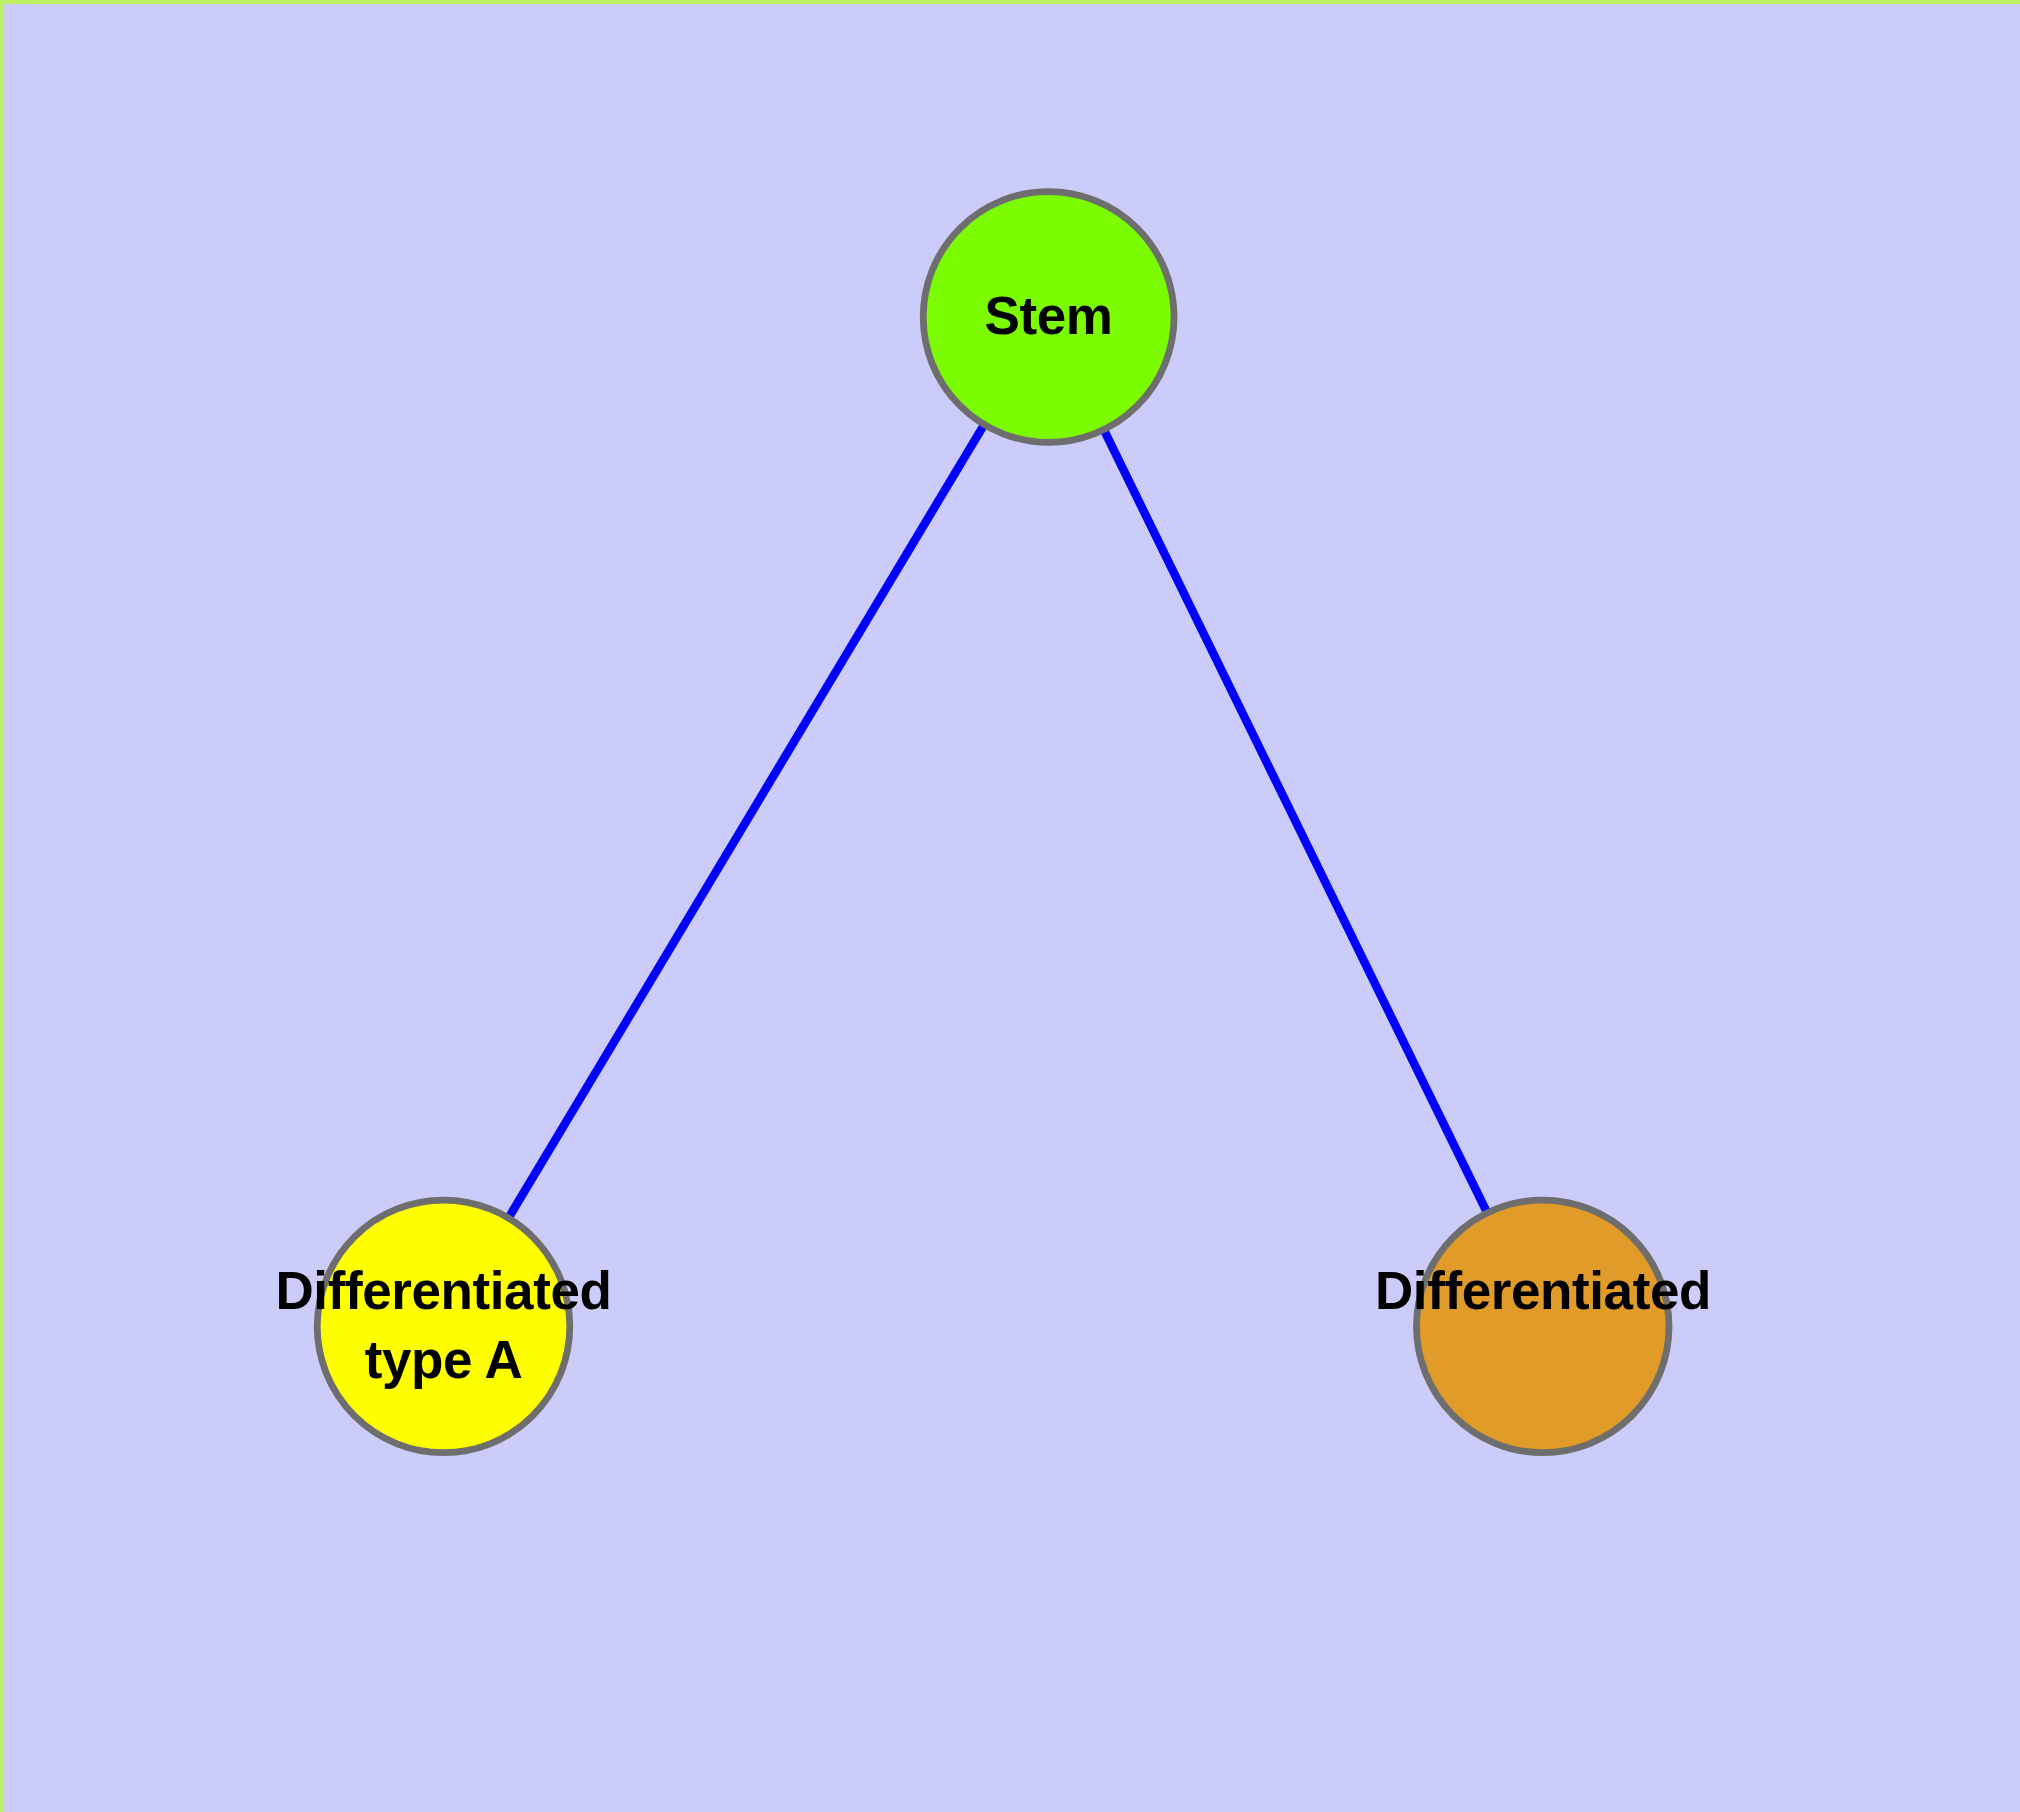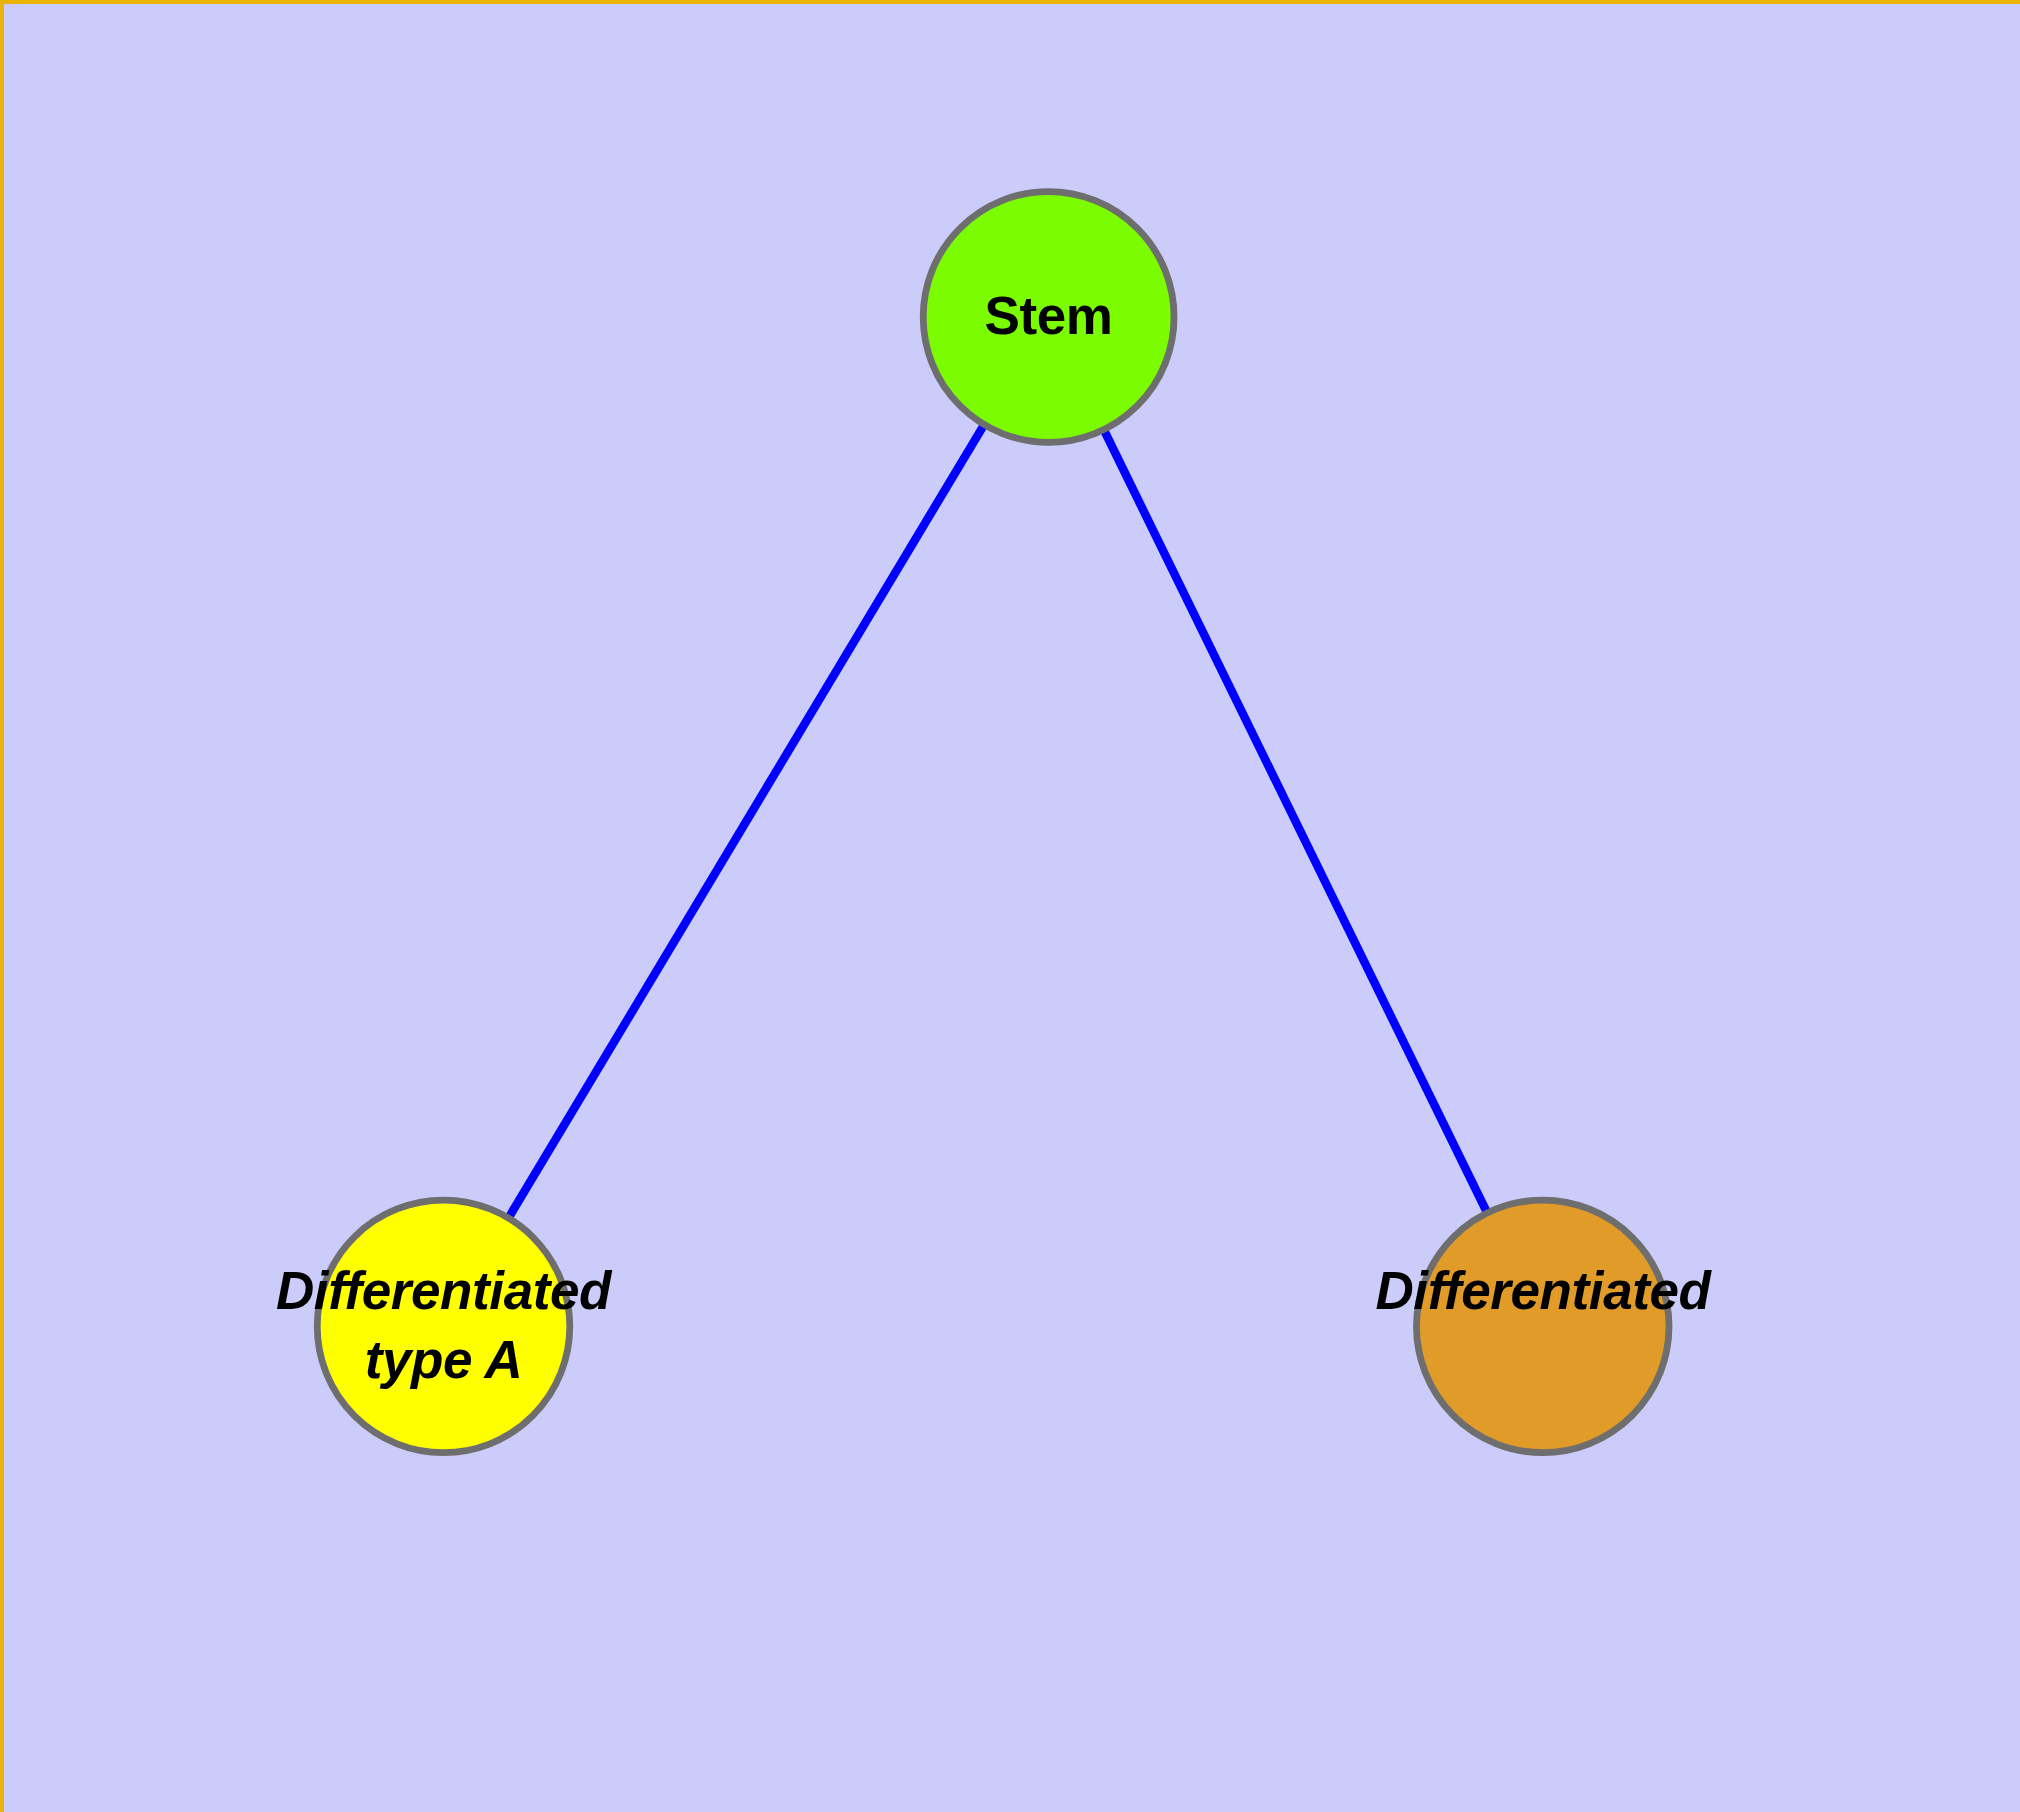--- a/index.html
+++ b/index.html
@@ -36,40 +36,39 @@
     position: absolute;
     text-align: center;
     color: #000000;
     font-family: "Liberation Sans", sans-serif;
     font-weight: bold;
     font-size: 53px;
     line-height: 1.30;
     letter-spacing: -0.4px;
     white-space: nowrap;
     pointer-events: none;
-    font-style: italic;
     -webkit-font-smoothing: antialiased;
   }
   .node-label-inside {
     position: absolute;
     text-align: center;
     color: #000000;
     font-family: "Liberation Sans", sans-serif;
     font-weight: bold;
     font-size: 53px;
     line-height: 1.30;
     letter-spacing: -0.4px;
     white-space: nowrap;
     pointer-events: none;
   }
 </style>
 </head>
 <body style="background: rgb(255, 255, 255);">
 
-<div id="canvas" style="background: #eab308;">
+<div id="canvas" style="background: #bef264;">
 
   <div id="plot-area" style="background: rgb(204, 204, 250);"></div>
 
   <svg id="graph-svg" viewBox="0 0 2384 2138">
 
     <g>
       <line x1="1160.901654150973" y1="500.9371567313601" x2="599.6125238615205" y2="1437.2051597772117" stroke="#0000ff" stroke-width="10" stroke-linecap="butt"></line>
       <line x1="1302.0691505718082" y1="506.92857346659275" x2="1754.4911930054093" y2="1431.173260496471" stroke="#0000ff" stroke-width="10" stroke-linecap="butt"></line>
     </g>
 

